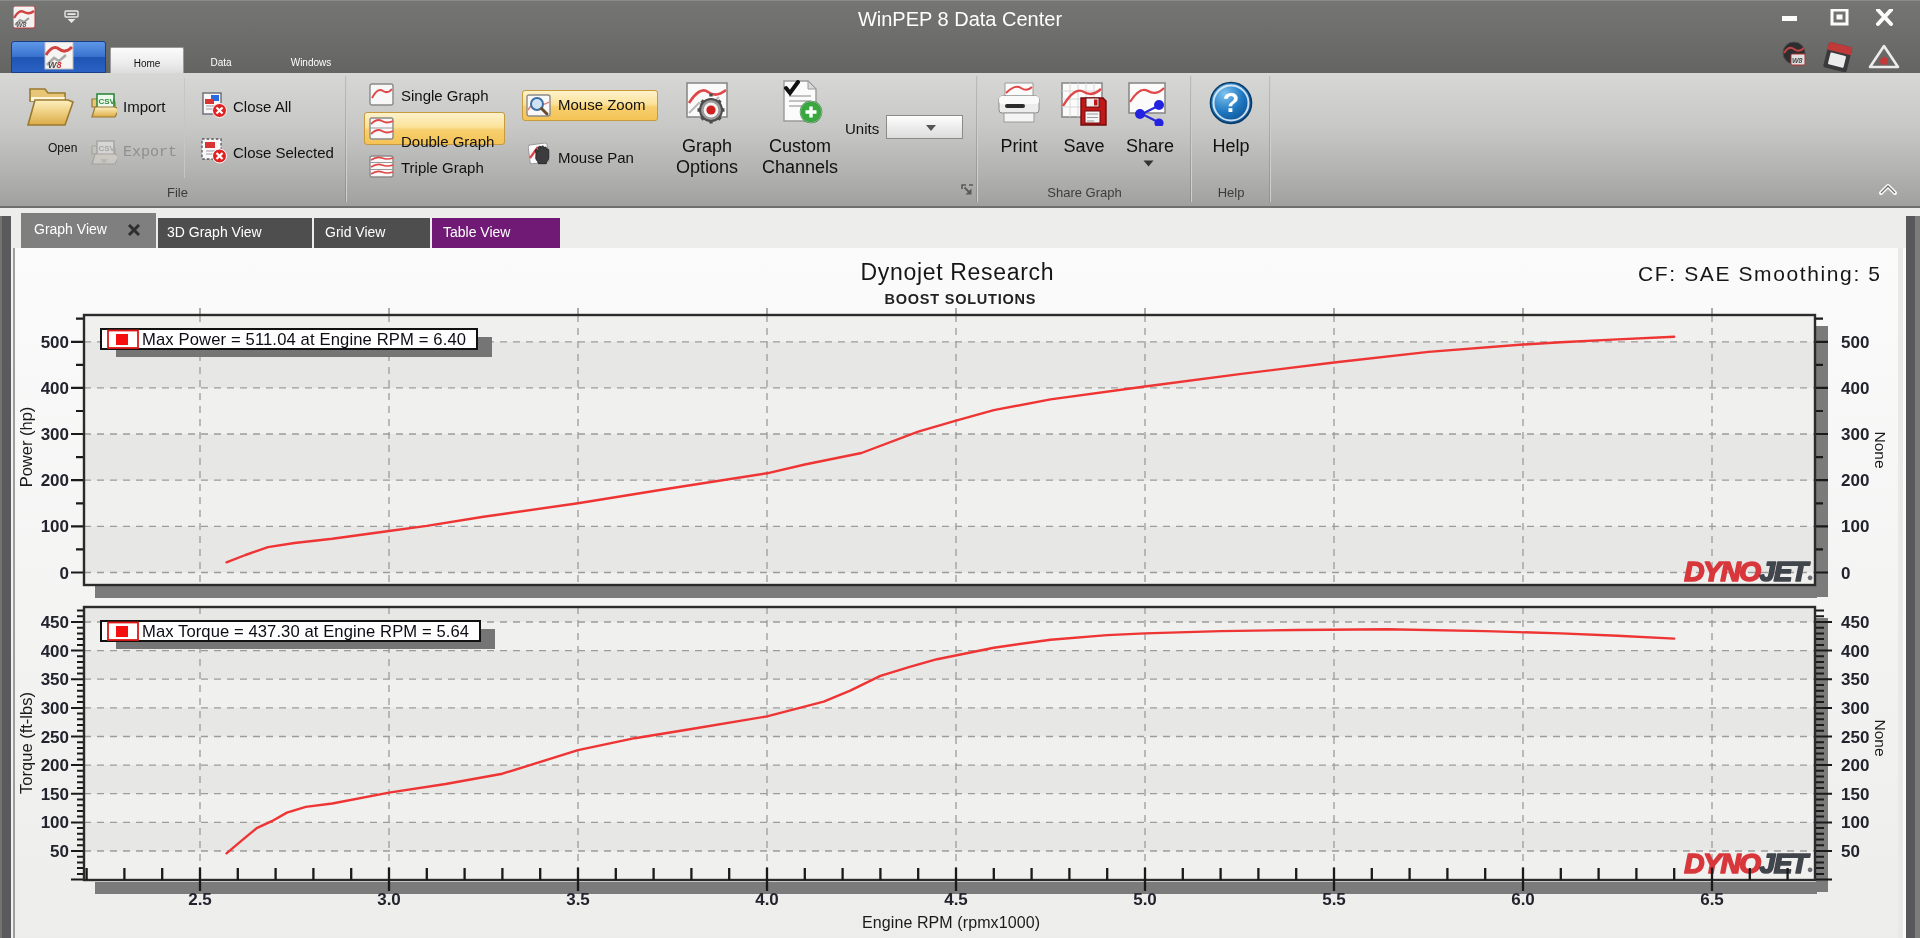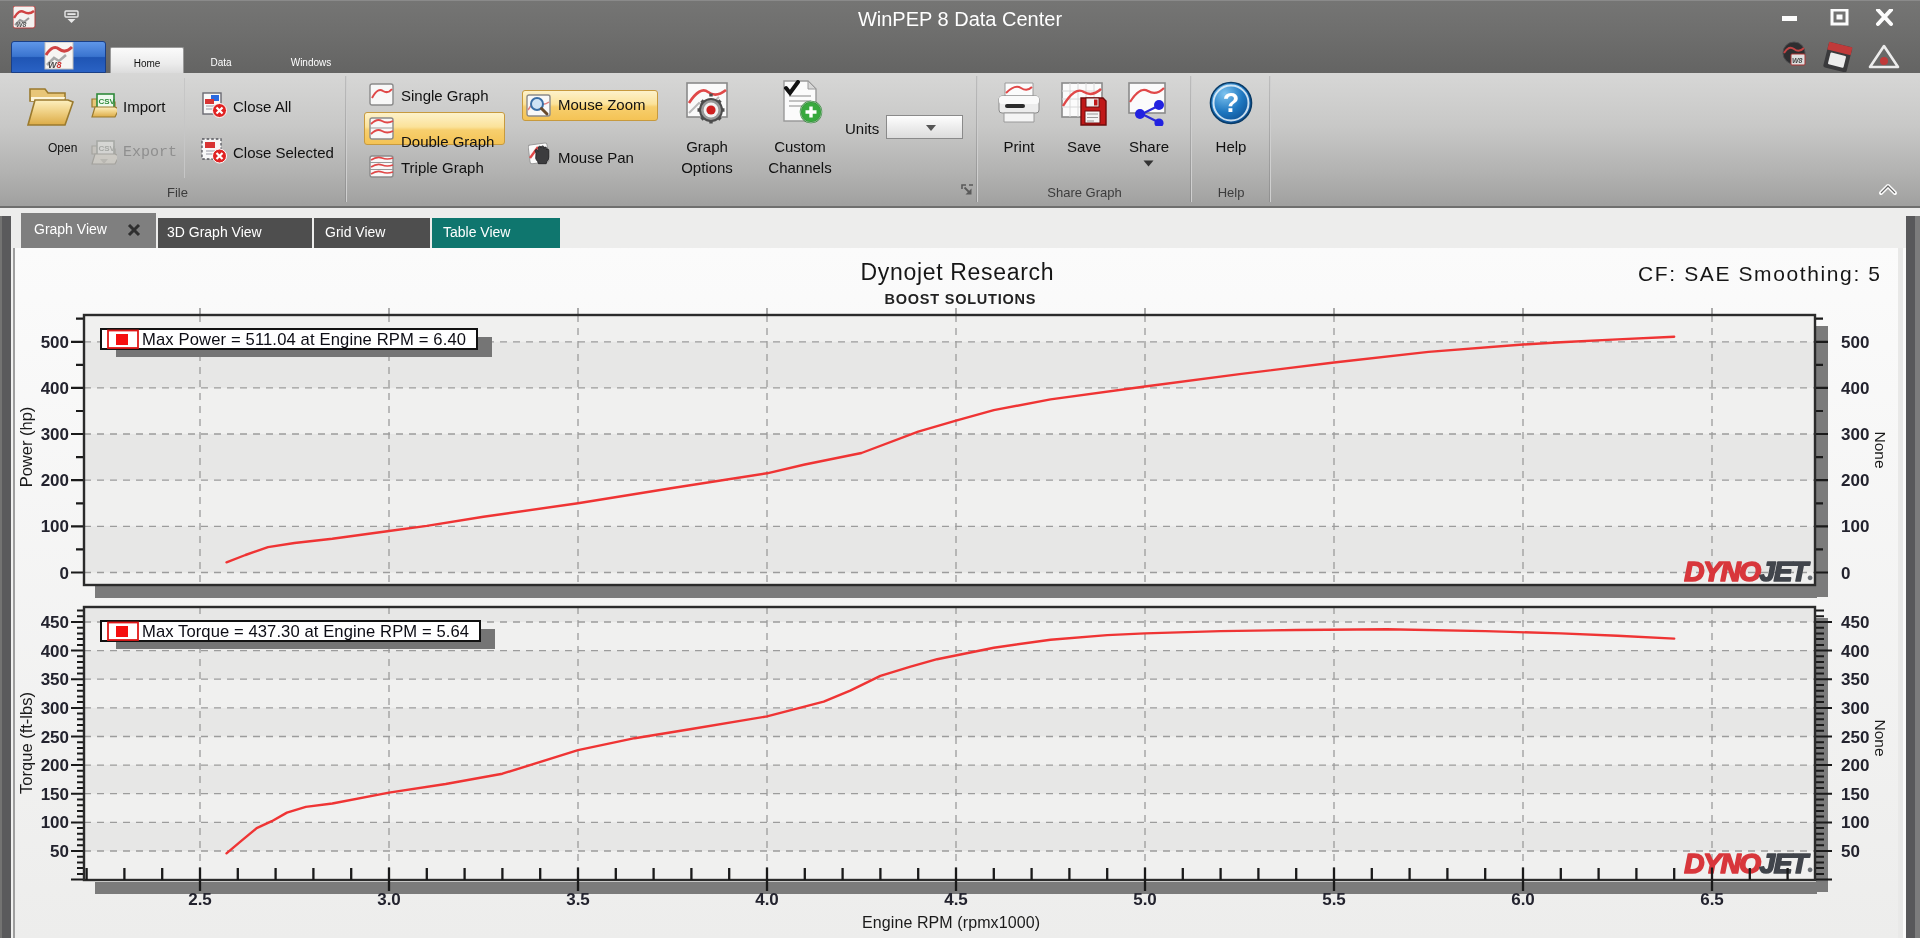--- a/index.html
+++ b/index.html
@@ -17,21 +17,21 @@
 .ribtab{top:47px;height:32px;color:#fff;font-size:10px;text-align:center;line-height:32px;}
 #tab-home{left:110px;width:74px;background:linear-gradient(#fbfbfb 0%,#ececec 50%,#d2d2d2 100%);color:#111;border-radius:2px 2px 0 0;border:1px solid #9a9a9a;border-bottom:none;}
 #tab-data{left:190px;width:62px;}
 #tab-windows{left:269px;width:84px;}
 
 
 #ribbon{left:0;top:73px;width:1920px;height:135px;background:linear-gradient(#d7d7d6 0%,#c8c8c7 40%,#b2b2b1 75%,#a0a09f 100%);border-bottom:2px solid #6f6f6e;}
 .grpsep{top:3px;height:126px;width:2px;background:linear-gradient(#bdbdbd,#8f8f8f);border-right:1px solid #cfcfcf;}
 .grplabel{top:112px;height:18px;font-size:13px;color:#3c3c3c;text-align:center;}
 .btxt{font-size:15px;color:#111;}
-.biglabel{font-size:15px;color:#111;text-align:center;line-height:21px;}
+.biglabel{font-size:18px;color:#111;text-align:center;line-height:21px;}
 .hilite{background:linear-gradient(#fdf2cb 0%,#fbe29a 45%,#f7cf6e 55%,#f4c355 100%);border:1px solid #c79a3e;border-radius:3px;}
 </style>
 </head>
 <body>
 <div id="app">
 
   <div class="abs" id="titlebar"></div>
   <div class="abs" id="title-text">WinPEP 8 Data Center</div>
 
   <svg class="abs" style="left:13px;top:6px" width="24" height="25" viewBox="0 0 24 25">
@@ -283,21 +283,21 @@
 
   <div class="abs" style="left:0;top:208px;width:1920px;height:8px;background:#ededec;"></div>
 
   <div class="abs" style="left:0;top:216px;width:1920px;height:32px;background:#ededec;"></div>
   <div class="abs" style="left:21px;top:213px;width:135px;height:35px;background:#7f7f7f;color:#fff;font-size:14px;line-height:33px;padding-left:13px;">Graph View</div>
   <svg class="abs" style="left:127px;top:224px" width="15" height="13" viewBox="0 0 15 13">
       <path d="M2 1 L12 11 M12 1 L2 11" stroke="#2f2f2f" stroke-width="3"></path>
     </svg>
   <div class="abs" style="left:158px;top:218px;width:154px;height:30px;background:#4e4e4e;color:#fff;font-size:14px;line-height:29px;padding-left:9px;">3D Graph View</div>
   <div class="abs" style="left:314px;top:218px;width:116px;height:30px;background:#4e4e4e;color:#fff;font-size:14px;line-height:29px;padding-left:11px;">Grid View</div>
-  <div class="abs" style="left:432px;top:218px;width:128px;height:30px;background:#0f766e;color:#fff;font-size:14px;line-height:29px;padding-left:11px;">Table View</div>
+  <div class="abs" style="left:432px;top:218px;width:128px;height:30px;background:#701a75;color:#fff;font-size:14px;line-height:29px;padding-left:11px;">Table View</div>
 
   <div class="abs" style="left:7px;top:248px;width:1898px;height:690px;background:linear-gradient(#fbfbfb,#ededec);"></div>
 
   <div class="abs" style="left:0;top:216px;width:2px;height:722px;background:#737372;"></div>
   <div class="abs" style="left:2px;top:216px;width:9px;height:722px;background:#5a5a5c;"></div>
   <div class="abs" style="left:11px;top:248px;width:2px;height:690px;background:#f0f0ef;"></div>
   <div class="abs" style="left:13px;top:248px;width:2px;height:690px;background:#9e9e9e;"></div>
   <div class="abs" style="left:1898px;top:248px;width:5px;height:690px;background:#e9e9e8;"></div>
   <div class="abs" style="left:1903px;top:248px;width:3px;height:690px;background:#fbfbfa;"></div>
   <div class="abs" style="left:1906px;top:216px;width:9px;height:722px;background:#58585a;"></div>

